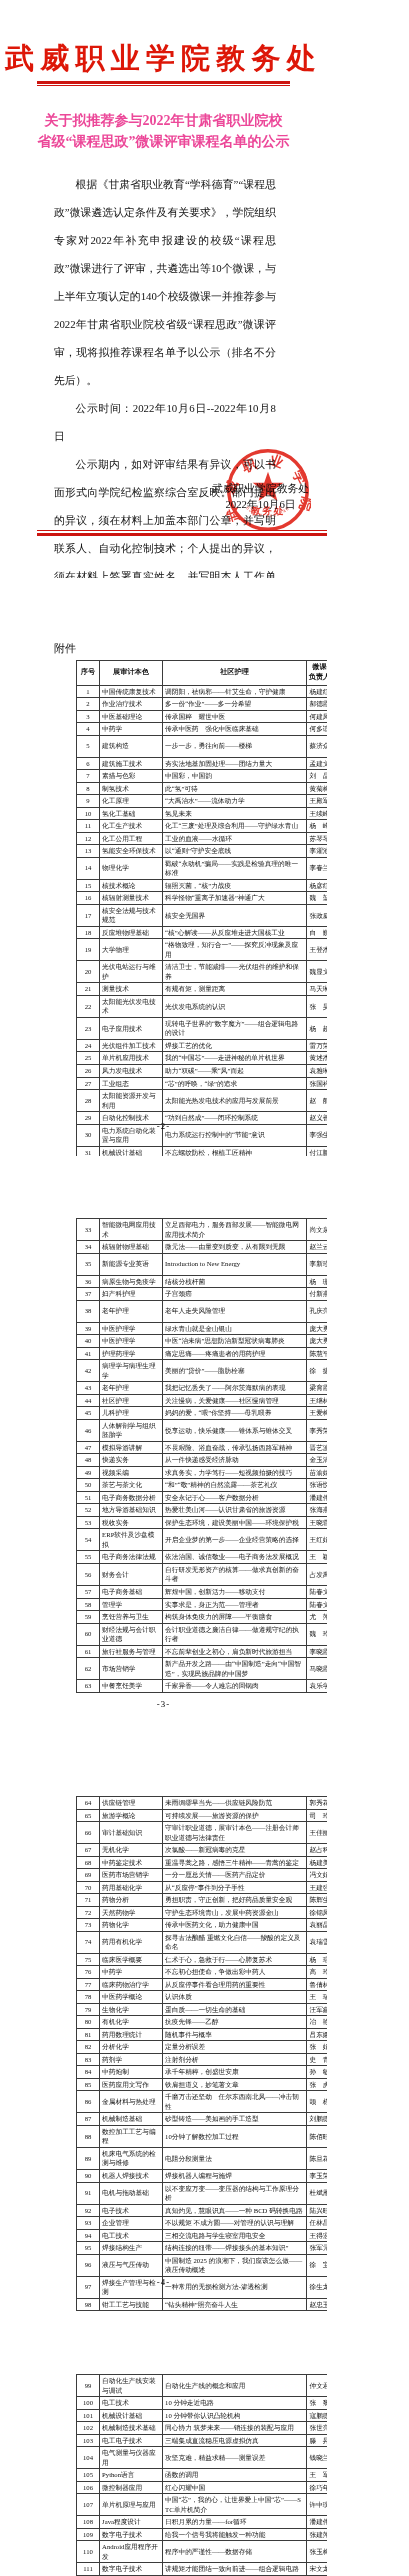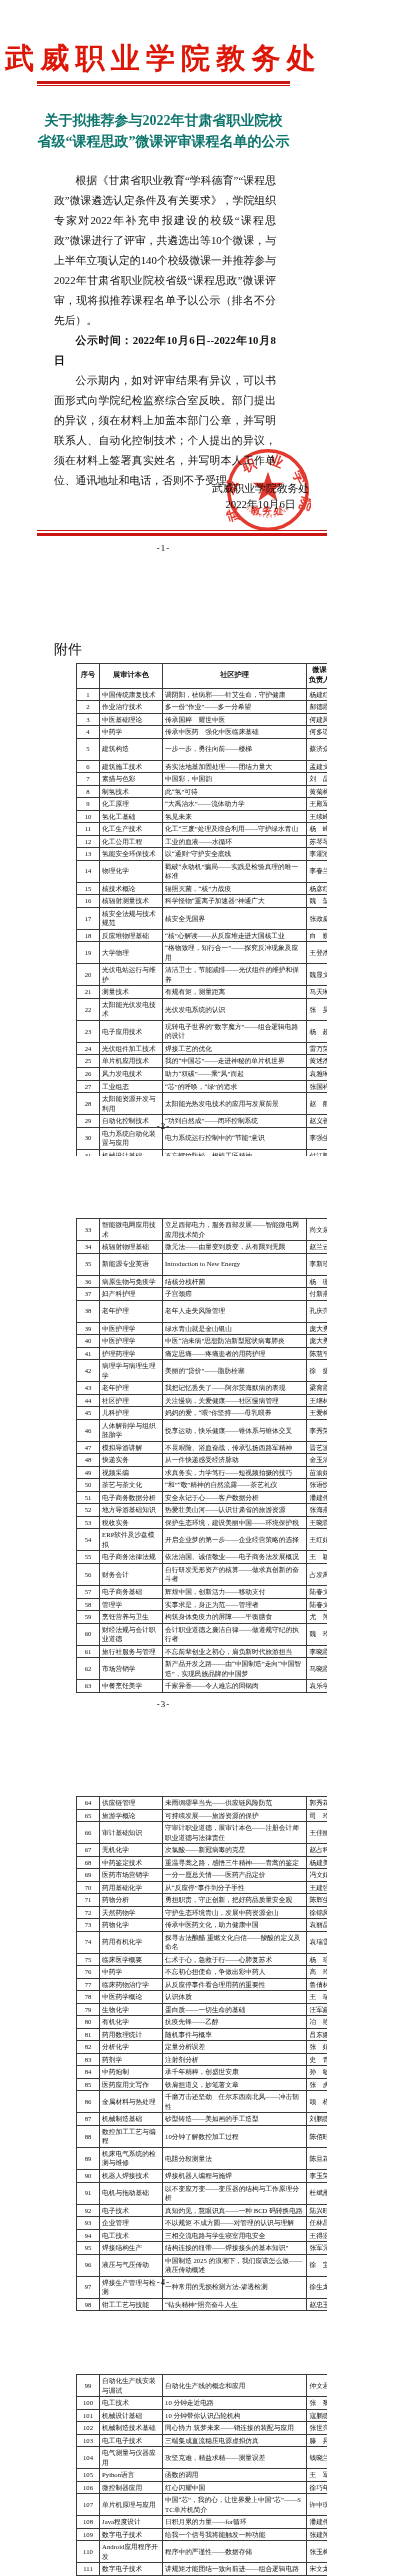--- a/index.html
+++ b/index.html
@@ -6,36 +6,36 @@
   html,body { margin:0; padding:0; background:#ffffff; }
   body { font-family:"Liberation Serif","DejaVu Serif",serif; color:#111; }
   .doc { width:409px; margin:0 auto; background:#fff; }
   .page { width:327px; height:578px; position:relative; overflow:hidden; box-sizing:border-box; }
 
   
   .org-header { padding-top:43px; text-align:center; color:#dd1708; font-weight:bold;
                 font-size:29px; line-height:31px; letter-spacing:6.2px; white-space:nowrap; }
   .rule-thick { height:2.6px; background:#cc1510; margin:7.2px 37px 0 37px; }
   .rule-thin  { height:1px; background:#cc1510; margin:1.5px 37px 0 37px; }
-  .notice-title { margin-top:24px; text-align:center; font-weight:bold; font-size:14px; line-height:21px; color:#0f766e; }
-  .notice-body { margin:17.5px 51px 0 54px; font-size:10.8px; line-height:20px; text-align:justify; }
+  .notice-title { margin-top:24px; text-align:center; font-weight:bold; font-size:14px; line-height:21px; color:#ec4899; }
+  .notice-body { margin:17.5px 51px 0 54px; font-size:10.8px; line-height:28px; text-align:justify; }
   .notice-body p { margin:0; text-indent:2em; }
-  .notice-body p.bold { font-weight:bold; }
+  .notice-body p.bold { font-weight:normal; }
   .notice-body p.gap-above { margin-top:19.6px; }
   .signature { position:absolute; left:206px; top:481px; width:109px; text-align:center;
                font-size:10.8px; line-height:15.5px; }
   .seal { position:absolute; left:225px; top:447px; width:86px; height:86px;
           mix-blend-mode:multiply; opacity:.9; }
   .footer-rule-thin  { position:absolute; left:37px; width:335px; height:1px; background:#cc1510; top:530px; }
   .footer-rule-thick { position:absolute; left:37px; width:335px; height:2.6px; background:#cc1510; top:533px; }
   .pagenum { position:absolute; left:0; width:100%; top:543px; text-align:center;
              font-size:8.8px; letter-spacing:1px; color:#000; }
 
   
-  .attach-label { margin:63px 15px 0 54px; font-size:14px; }
+  .attach-label { margin:63px 15px 0 54px; font-size:11px; }
   .attach-title { margin-top:2.1px; width:306px; margin-left:54px; text-align:center;
                   font-weight:bold; font-size:10.8px; }
   table.rec { border-collapse:collapse; table-layout:fixed; width:306px; margin-left:76px;
               margin-top:3.6px; font-size:6.7px; }
   table.rec.continued { margin-top:62px; }
   table.rec th, table.rec td { border:0.8px solid #3b3b3b; padding:1px 2.1px;
               line-height:1.42; vertical-align:middle; word-break:break-all; }
   table.rec th { font-weight:bold; font-size:7.2px; text-align:center; padding:2.6px 1px; line-height:1.3; }
   td.num    { text-align:center; }
   td.course { text-align:left; }

